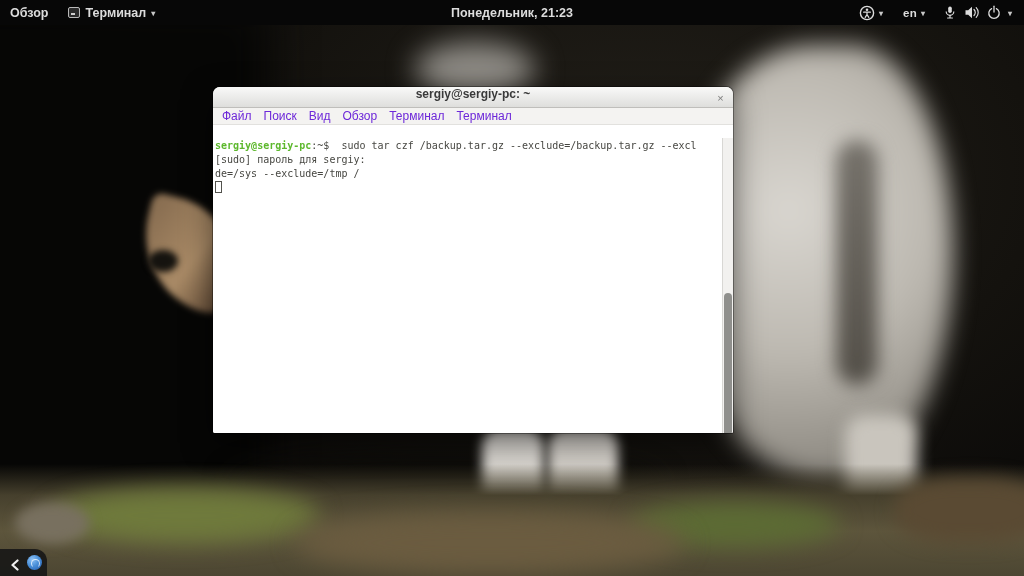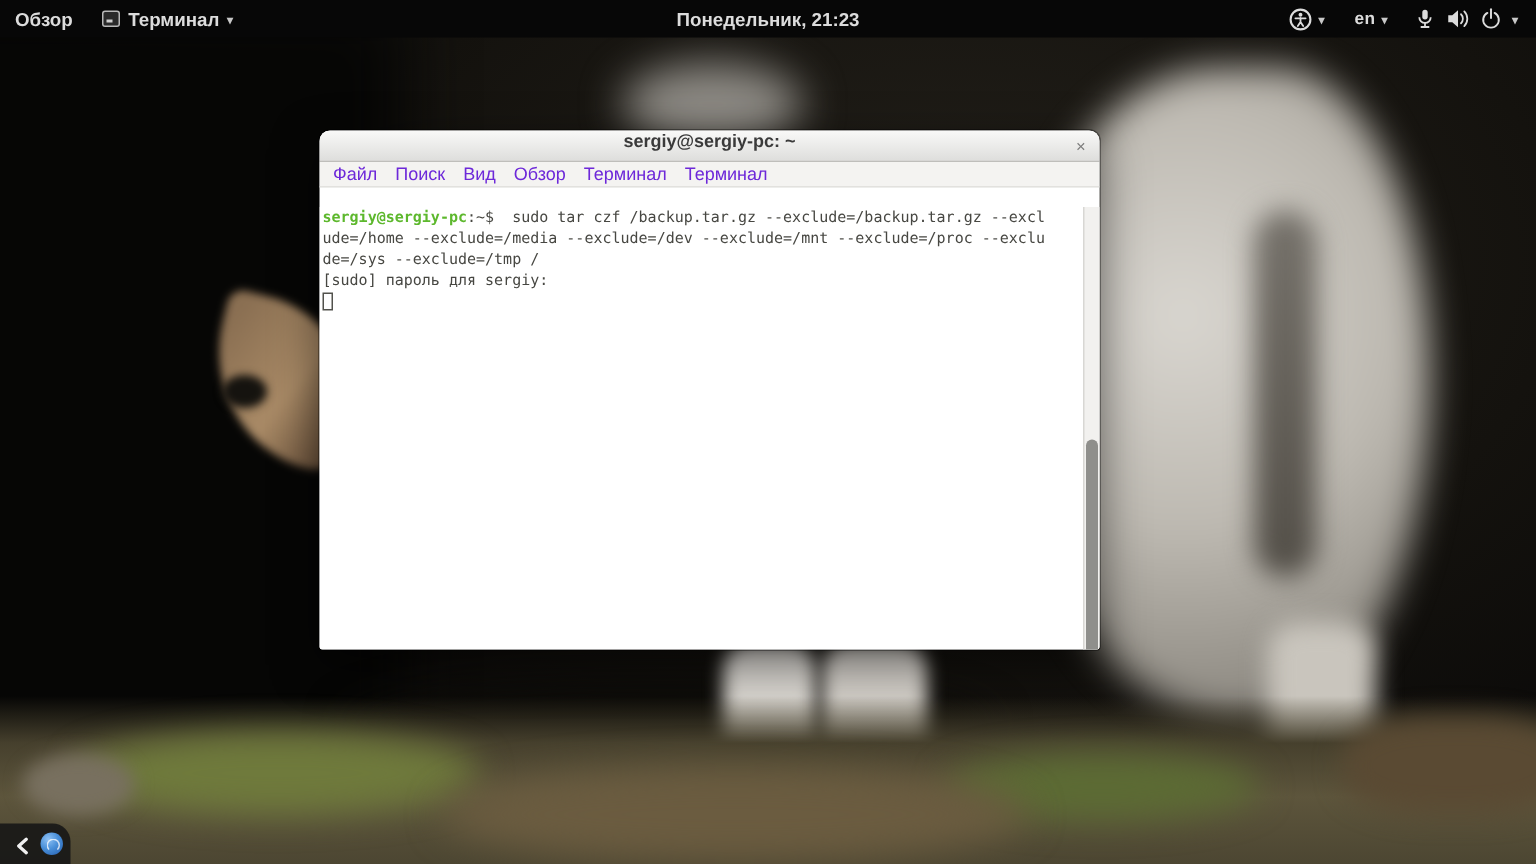--- a/index.html
+++ b/index.html
@@ -171,23 +171,22 @@
     <div class="menubar">
       <span class="menu-item">Файл</span>
       <span class="menu-item">Поиск</span>
       <span class="menu-item">Вид</span>
       <span class="menu-item">Обзор</span>
       <span class="menu-item">Терминал</span>
       <span class="menu-item">Терминал</span>
     </div>
     <div class="termbody">
       <div class="tline"><span class="prompt-user">sergiy@sergiy-pc</span><span>:~$</span><span>  sudo tar czf /backup.tar.gz --exclude=/backup.tar.gz --excl</span></div>
-      <div class="tline">ude=/home --exclude=/media --exclude=/dev --exclude=/mnt --exclude=/proc --exclu</div>
+      <div class="tline">[sudo] пароль для sergiy:</div>
       <div class="tline">de=/sys --exclude=/tmp /</div>
-      <div class="tline">[sudo] пароль для sergiy:</div>
       <div class="tline"><span class="cursor"></span></div>
       <div class="scrollbar">
         <div class="scroll-thumb"></div>
       </div>
     </div>
   </div>
 
   <div class="dock-stub">
     <span class="dock-chevron">
       <svg width="12" height="12" viewBox="0 0 12 12">

